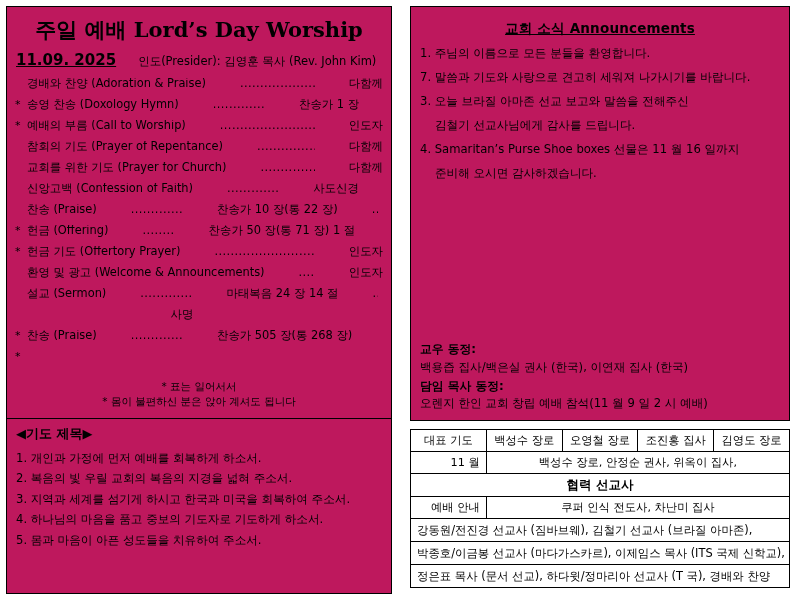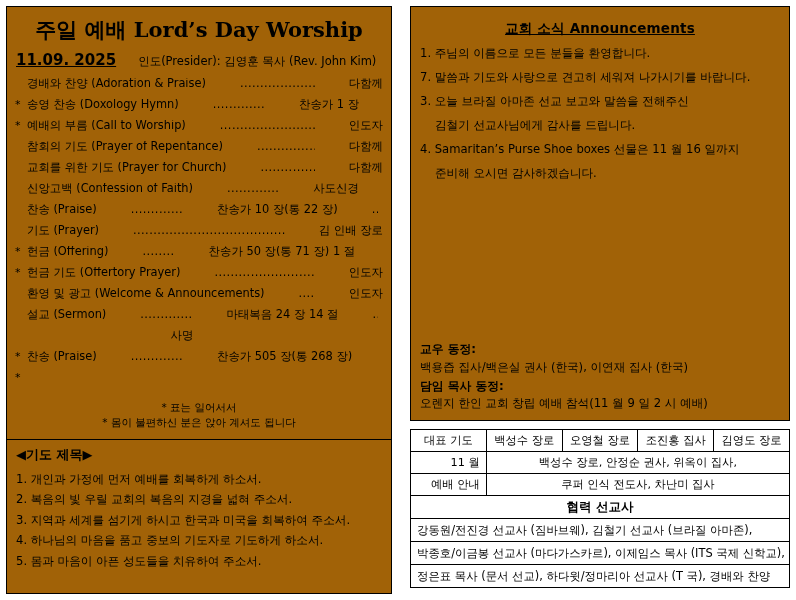--- a/index.html
+++ b/index.html
@@ -18,21 +18,21 @@
     position: relative;
     width: 796px;
     height: 600px;
   }
 
   
   .panel {
     position: absolute;
     border: 1.5px solid #000;
     box-sizing: border-box;
-    background: #a16207;
+    background: #be185d;
   }
 
   
   #left-panel {
     left: 6px;
     top: 6px;
     width: 386px;
     height: 588px;
   }
   .worship-header {
@@ -300,28 +300,20 @@
           <span class="star blank"></span>
           <div class="body">
             <span class="seg">찬송 (Praise)</span>
             <span class="dots mid"></span>
             <span class="seg">찬송가 10 장(통 22 장)</span>
             <span class="dots"></span>
             <span class="seg">다함께</span>
           </div>
         </div>
         <div class="order-row">
-          <span class="star blank"></span>
-          <div class="body">
-            <span class="seg">기도 (Prayer)</span>
-            <span class="dots"></span>
-            <span class="seg">김 인배 장로</span>
-          </div>
-        </div>
-        <div class="order-row">
           <span class="star">*</span>
           <div class="body">
             <span class="seg">헌금 (Offering)</span>
             <span class="dots short"></span>
             <span class="seg">찬송가 50 장(통 71 장) 1 절</span>
             <span class="dots"></span>
             <span class="seg">다함께</span>
           </div>
         </div>
         <div class="order-row">
@@ -415,27 +407,27 @@
         <td>백성수 장로</td>
         <td>오영철 장로</td>
         <td>조진홍 집사</td>
         <td>김영도 장로</td>
       </tr>
       <tr>
         <td class="rowlabel right">11 월</td>
         <td class="wide" colspan="4">백성수 장로, 안정순 권사, 위옥이 집사,</td>
       </tr>
       <tr>
+        <td class="section-head" colspan="5">협력 선교사</td>
+      </tr>
+      <tr>
         <td class="rowlabel right">예배 안내</td>
         <td class="wide" colspan="4">쿠퍼 인식 전도사, 차난미 집사</td>
       </tr>
       <tr>
-        <td class="section-head" colspan="5">협력 선교사</td>
-      </tr>
-      <tr>
         <td class="miss" colspan="5"><span>강동원/전진경 선교사 (짐바브웨),   김철기 선교사 (브라질 아마존),</span></td>
       </tr>
       <tr>
         <td class="miss" colspan="5"><span>박종호/이금봉 선교사 (마다가스카르),   이제임스 목사 (ITS 국제 신학교),</span></td>
       </tr>
       <tr>
         <td class="miss" colspan="5"><span>정은표 목사 (문서 선교),   하다윗/정마리아 선교사 (T 국),   경배와 찬양</span></td>
       </tr>
     </tbody>
   </table>

